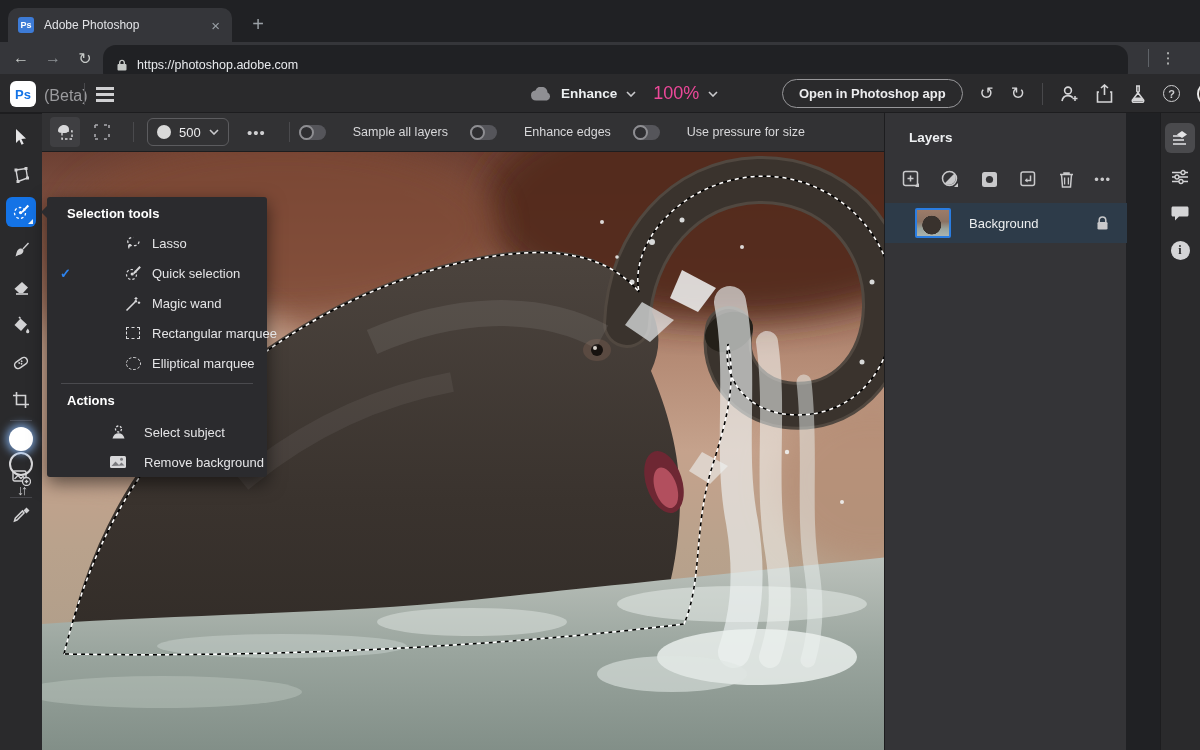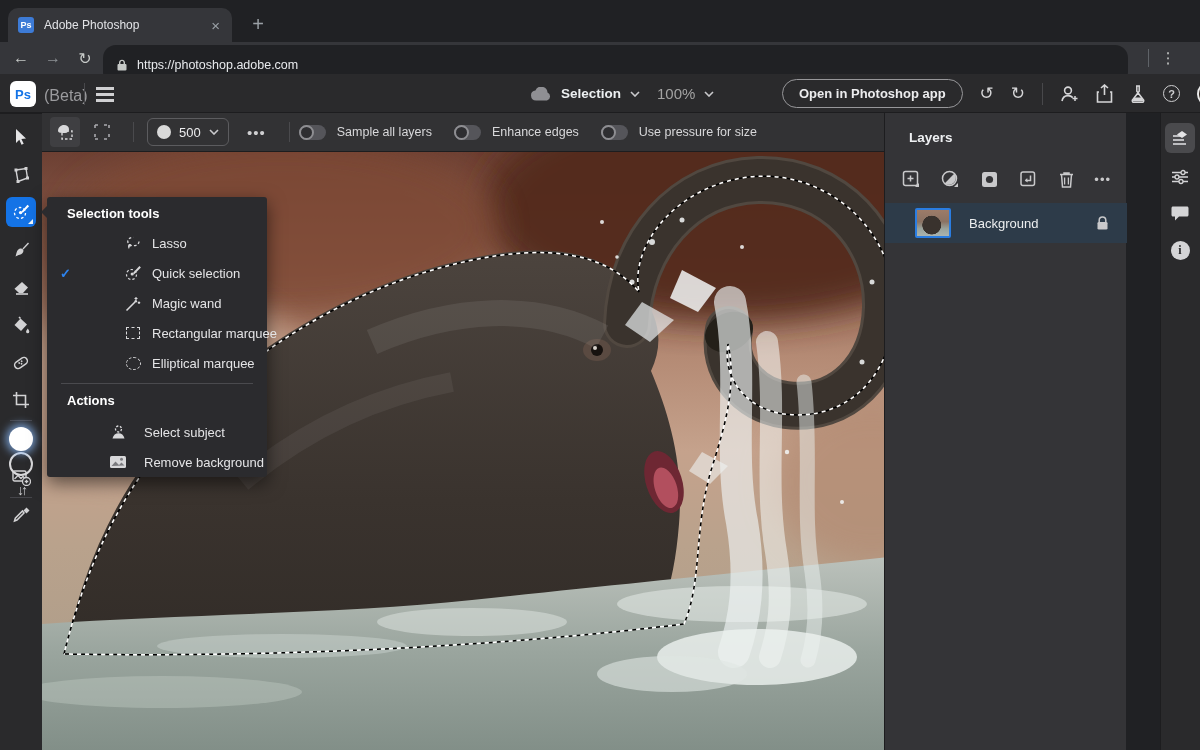--- a/index.html
+++ b/index.html
@@ -36,21 +36,21 @@
   .pshead{left:0;top:74px;width:1200px;height:39px;background:var(--c-header);border-bottom:1px solid var(--hair)}
   .pslogo{position:absolute;left:10px;top:81px;width:26px;height:26px;background:#fff;border-radius:6px;
           color:var(--c-accent);font-weight:bold;font-size:13px}
   .beta{position:absolute;left:44px;top:87px;color:var(--c-dim);font-size:16px}
   .vdiv{width:1px;height:22px;background:#48484b}
   .hdiv1{position:absolute;left:84px;top:83px;width:1px;height:22px;background:#48484b}
   .burger{position:absolute;left:96px;top:87px;width:18px;height:2.5px;background:#d0d0d2;
           box-shadow:0 6px 0 #d0d0d2,0 12px 0 #d0d0d2}
   .docbar{position:absolute;left:530px;top:74px;height:39px;display:flex;align-items:center;gap:9px}
   .docname{color:#eceff1;font-size:13.5px;font-weight:bold}
-  .zoomval{color:#a3a3a3;font-size:15px;margin-left:8px}
+  .zoomval{color:#ec4899;font-size:18px;margin-left:8px}
   .chev{width:10px;height:6px;display:inline-block}
   .hdright{position:absolute;left:782px;top:74px;height:39px;display:flex;align-items:center;gap:17px}
   .pillbtn{border:1.5px solid #97979a;border-radius:17px;padding:6px 16px;color:#ececee;
            font-size:13px;font-weight:bold;white-space:nowrap}
   .hicon{color:#d6d6d8;font-size:17px;line-height:1}
   .help{width:17px;height:17px;border:1.5px solid #cfcfd1;border-radius:50%;color:#cfcfd1;
         font-size:11px;font-weight:bold}
   .avatar{width:26px;height:26px;border-radius:50%;border:2px solid #ececec;
      background:radial-gradient(circle at 50% 42%,#c49a7c 0 34%,#6b4a35 35% 55%,#2b211c 56% 100%)}
 
@@ -61,21 +61,21 @@
   .modebtn.active{background:#3f3f42}
   .obar-div{width:1px;height:20px;background:#4a4a4d;margin:0 9px}
   .sizebox{width:82px;height:28px;border:1px solid #5c5c5f;border-radius:6px;display:flex;
            align-items:center;padding:0 9px;gap:8px;margin:0 4px}
   .sizedot{width:14px;height:14px;border-radius:50%;background:#d9d9d9}
   .sizeval{color:#ececee;font-size:13px;flex:1}
   .dots{color:#cfcfd1;font-size:15px;letter-spacing:1px;margin:0 14px}
   .toggle{width:27px;height:15px;border-radius:8px;background:#55555a;position:relative;flex:0 0 27px}
   .knob{position:absolute;left:0px;top:0px;width:15px;height:15px;border-radius:50%;
         background:#2e2e31;border:2.5px solid #8e8e92}
-  .tglrow{display:flex;align-items:center;gap:11px;margin-right:22px}
+  .tglrow{display:flex;align-items:center;gap:27px;margin-right:22px}
   .tgllabel{color:#d8d8da;font-size:12.5px;white-space:nowrap}
 
   
   .lbar{left:0;top:113px;width:42px;height:637px;background:var(--c-tool);border-top:1px solid var(--hair)}
   .tool{position:absolute;left:6px;width:30px;height:30px;border-radius:6px;color:#d2d2d4}
   .tool.active{background:var(--c-accent);color:#fff}
   .tool.active::after{content:"";position:absolute;right:3px;bottom:3px;border-left:5px solid transparent;
         border-bottom:5px solid #fff;opacity:.95}
   .ldiv{position:absolute;left:10px;width:22px;height:1px;background:#45454a}
   .fgwell{position:absolute;left:9px;top:427px;width:24px;height:24px;border-radius:50%;background:#fff;
@@ -157,21 +157,21 @@
   <div class="beta">(Beta)</div>
   <div class="hdiv1"></div>
   <div class="burger abs"></div>
 
   <div class="docbar">
     <span>
       <svg width="22" height="14" viewBox="0 0 22 14">
           <path d="M6 13.5a5 5 0 0 1-.6-9.96A6.3 6.3 0 0 1 17.5 5.6 4.2 4.2 0 0 1 17 13.5H6z" fill="#8f8f93"></path>
         </svg>
     </span>
-    <span class="docname">Selection</span>
+    <span class="docname">Enhance</span>
     <span class="chev">
       <svg width="10" height="6" viewBox="0 0 10 6">
           <polyline points="1,1 5,5 9,1" fill="none" stroke="#c9c9cc" stroke-width="1.6"></polyline>
         </svg>
     </span>
     <span class="zoomval">100%</span>
     <span class="chev">
       <svg width="10" height="6" viewBox="0 0 10 6">
           <polyline points="1,1 5,5 9,1" fill="none" stroke="#c9c9cc" stroke-width="1.6"></polyline>
         </svg>

